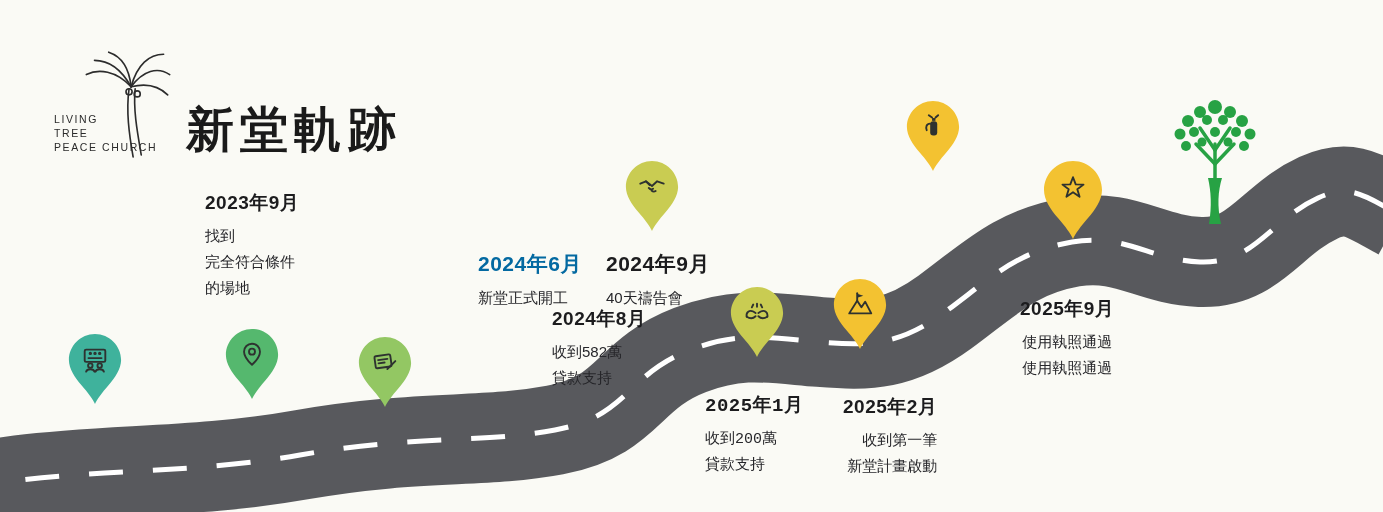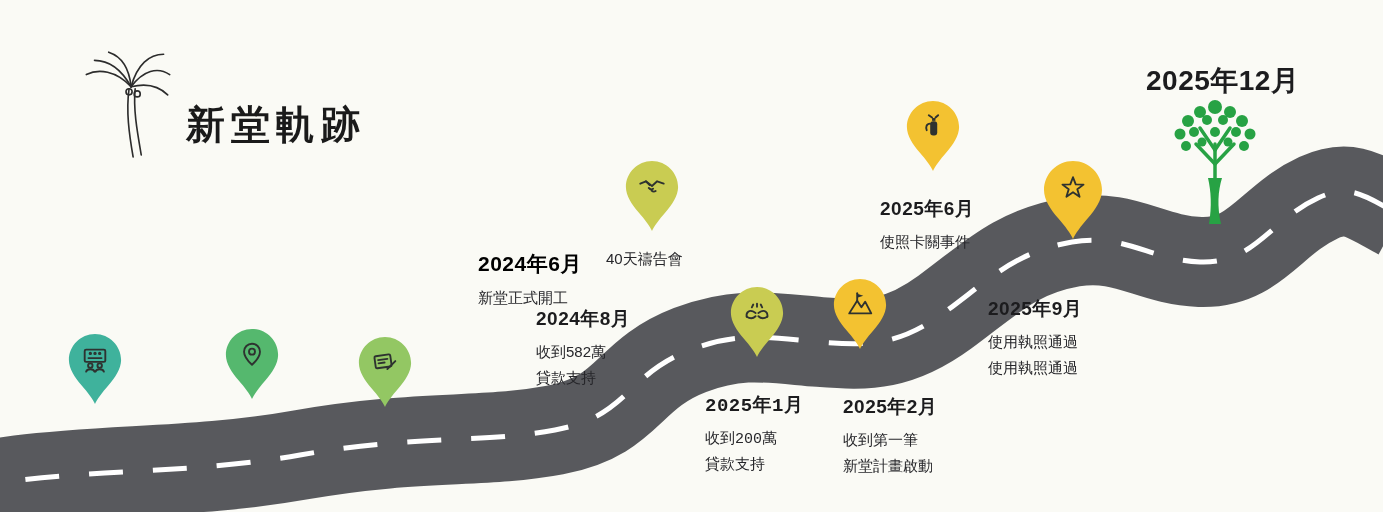--- a/index.html
+++ b/index.html
@@ -12,41 +12,41 @@
   }
   .road-svg{position:absolute;left:0;top:0;width:1383px;height:512px;}
 
   
   .logo{position:absolute;left:52px;top:40px;width:130px;height:125px;}
   .logo-art{position:absolute;left:18px;top:0;width:112px;height:122px;}
   .logo-text{position:absolute;left:2px;top:72px;font-size:10.5px;letter-spacing:1.6px;line-height:14px;color:#2b2b2b;}
   .page-title{
     position:absolute;left:186px;top:98px;
     font-family:"DejaVu Serif","Liberation Serif",serif;
-    font-size:39px;font-weight:700;letter-spacing:6px;color:#1a1a1a;
+    font-size:48px;font-weight:700;letter-spacing:6px;color:#1a1a1a;
   }
 
   
   .label{position:absolute;}
   .label .date{font-weight:bold;font-size:19px;color:#1c1c1e;letter-spacing:.5px;margin-bottom:11px;white-space:nowrap;}
   .label .date.big{font-size:21px;}
   .label .date.huge{font-size:28px;}
-  .label .date.red{color:#000000;}
+  .label .date.red{color:#0369a1;}
   .label .line{font-size:15px;color:#26262a;margin-bottom:7px;white-space:nowrap;}
 
   .m0{left:52px;  top:196px;}
   .m1{left:205px; top:190px;}
   .m2{left:355px; top:183px;}
   .m3{left:478px; top:250px;}
-  .m4{left:536px; top:306px;}
+  .m4{left:552px; top:306px;}
   .m5{left:606px; top:250px;}
   .m6{left:705px; top:392px;font-family:Liberation Mono, monospace;}
-  .m7{left:843px; top:394px;}
+  .m7{left:843px; top:394px;text-align:right;}
   .m8{left:880px; top:196px;}
-  .m9{left:988px;top:296px;}
+  .m9{left:1020px;top:296px;text-align:center;}
   .m10{left:1146px;top:62px;}
 
   
   .pin{position:absolute;width:54px;height:72px;}
   .pin .drop{position:absolute;left:0;top:0;width:54px;height:72px;}
   .pin .icon{position:absolute;left:12px;top:11px;width:30px;height:30px;}
   .pin.large{width:60px;height:80px;}
   .pin.large .drop{width:60px;height:80px;}
   .pin.large .icon{left:15px;top:13px;}
   .p0{left:68px;  top:333px;}
@@ -81,68 +81,73 @@
         <path d="M60 46 C45 30 28 28 16 34"></path>
         <path d="M60 46 C50 28 38 20 24 20"></path>
         <path d="M60 46 C58 26 50 16 38 12"></path>
         <path d="M60 46 C66 24 78 14 92 14"></path>
         <path d="M60 46 C72 30 86 26 98 34"></path>
         <path d="M60 46 C76 42 88 46 96 54"></path>
         <circle cx="58" cy="51" r="3"></circle>
         <circle cx="66" cy="53" r="3"></circle>
       </g>
     </svg>
+    <div class="logo-text">
+      <div>LIVING</div>
+      <div>TREE</div>
+      <div>PEACE CHURCH</div>
+    </div>
   </div>
 
   <div class="page-title">新堂軌跡</div>
 
 
+  <div class="label m1">
+    <div class="date">2023年9月</div>
+    <div class="line">找到</div>
+    <div class="line">完全符合條件</div>
+    <div class="line">的場地</div>
+  </div>
 
 
   <div class="label m3">
     <div class="date big red">2024年6月</div>
     <div class="line">新堂正式開工</div>
   </div>
 
   <div class="label m4">
     <div class="date">2024年8月</div>
     <div class="line">收到582萬</div>
     <div class="line">貸款支持</div>
   </div>
 
   <div class="label m5">
+    <div class="date big">2024年9月</div>
     <div class="line">40天禱告會</div>
   </div>
 
   <div class="label m6">
     <div class="date">2025年1月</div>
     <div class="line">收到200萬</div>
     <div class="line">貸款支持</div>
   </div>
 
   <div class="label m7">
     <div class="date">2025年2月</div>
     <div class="line">收到第一筆</div>
     <div class="line">新堂計畫啟動</div>
   </div>
 
-  <div class="label m8">
-    <div class="date">2025年6月</div>
-    <div class="line">使照卡關事件</div>
-  </div>
 
   <div class="label m9">
     <div class="date">2025年9月</div>
     <div class="line">使用執照通過</div>
     <div class="line">使用執照通過</div>
   </div>
 
-  <div class="label m10">
-    <div class="date huge">2025年12月</div>
-  </div>
 
   <div class="pin p0">
     <svg class="drop" viewBox="0 0 60 80">
         <path d="M30 1 C14 1 1 14 1 30 C1 40 8 50 15 58 C22 66 28 74 30 79 C32 74 38 66 45 58 C52 50 59 40 59 30 C59 14 46 1 30 1 Z" fill="#3fb29c"></path>
       </svg>
     <svg class="icon" viewBox="0 0 32 32">
       <g class="icon-stroke">
         <rect x="5" y="6" width="22" height="13" rx="1.5"></rect>
         <circle cx="11" cy="10" r="0.8"></circle>
           <circle cx="16" cy="10" r="0.8"></circle>

